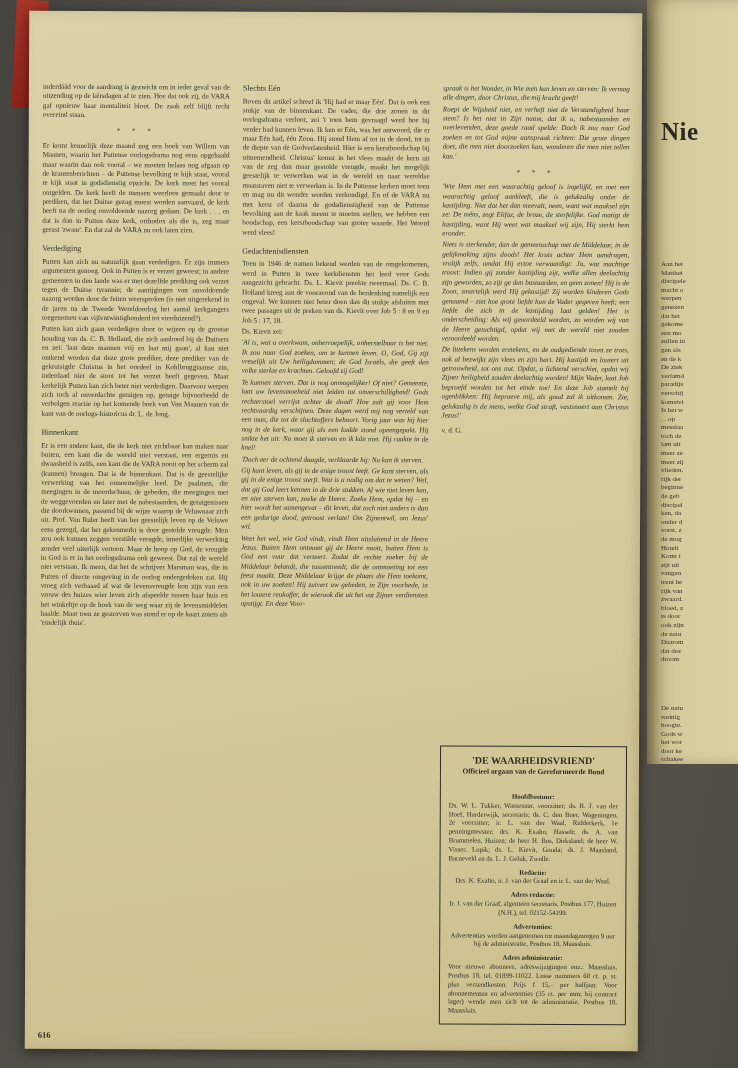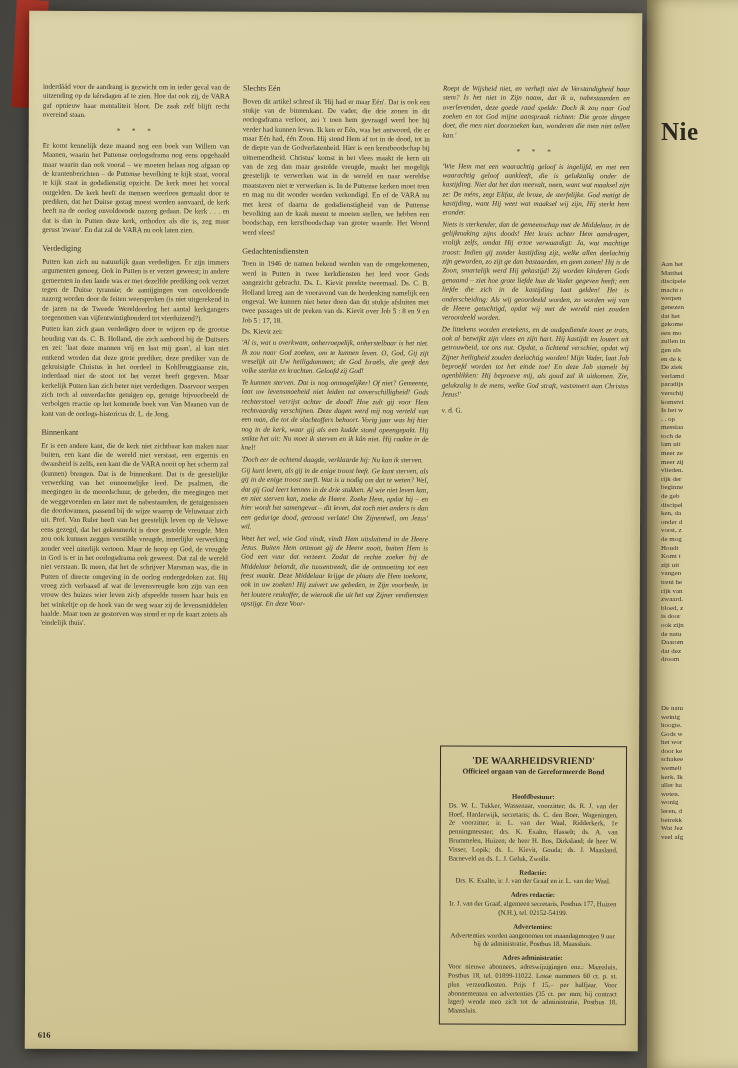--- a/index.html
+++ b/index.html
@@ -25,21 +25,21 @@
   .pagenum{position:absolute;left:13px;bottom:9px;font-weight:bold;font-size:8.5px;color:#2c2921;}
   
   .infobox{margin-top:auto;border:1.2px solid #2f2c25;padding:7px 8px 8px 8px;
            font-size:6.8px;line-height:1.3;color:#2f2c25;}
   .bx-title{text-align:center;font-weight:bold;font-size:10px;}
   .bx-subtitle{text-align:center;font-weight:bold;font-size:7.4px;margin-bottom:16px;}
   .bx-head{text-align:center;font-weight:bold;margin-top:5px;}
   .bx-body{text-align:center;}
   .bx-body-j{text-align:justify;}
   
-  .page-right{position:absolute;left:647px;top:0;width:91px;height:1068px;z-index:1;
+  .page-right{position:absolute;left:647px;top:0;width:91px;height:764px;z-index:1;
               background:linear-gradient(90deg,#c9bd8d 0%,#d6cc9e 40%,#d9d0a4 100%);
               box-shadow:inset 14px 0 16px -6px rgba(45,35,10,.55);
               box-sizing:border-box;padding:118px 0 0 14px;overflow:hidden;}
   .np-heading{font-weight:bold;font-size:25px;color:#2c2921;letter-spacing:.5px;}
   .np-frag{overflow:hidden;}
   .np-frag-top{margin-top:114px;}
   .np-frag-bottom{margin-top:40px;}
   .np-line{font-size:7px;line-height:8.6px;color:#36332c;white-space:nowrap;}
 </style>
 </head>
@@ -141,20 +141,21 @@
         <p>Toen in 1946 de namen bekend werden van de omgekomenen, werd in Putten in twee kerkdiensten het leed voor Gods aangezicht gebracht. Ds. L. Kievit preekte tweemaal. Ds. C. B. Holland kreeg aan de vooravond van de herdenking namelijk een ongeval. We kunnen niet beter doen dan dit stukje afsluiten met twee passages uit de preken van ds. Kievit over Job 5 : 8 en 9 en Job 5 : 17, 18.</p>
         <p>Ds. Kievit zei:</p>
         <p class="it">'Al is, wat u overkwam, onherroepelijk, onherstelbaar is het niet. Ik zou naar God zoeken, om te kunnen leven. O, God, Gij zijt vreselijk uit Uw heiligdommen; de God Israëls, die geeft den volke sterkte en krachten. Geloofd zij God!</p>
         <p class="it">Te kunnen sterven. Dat is nog onmogelijker! Of niet? Gemeente, laat uw levensmoeheid niet leiden tot onverschilligheid! Gods rechterstoel verrijst achter de dood! Hoe zult gij voor Hem rechtvaardig verschijnen. Deze dagen werd mij nog verteld van een man, die tot de slachtoffers behoort. Vorig jaar was hij hier nog in de kerk, waar gij als een kudde stond opeengepakt. Hij snikte het uit: Nu moet ik sterven en ik kán niet. Hij raakte in de knel!</p>
         <p class="it">'Doch eer de ochtend daagde, verklaarde hij: Nu kan ik sterven.</p>
         <p class="it">Gij kunt leven, als gij in de enige troost leeft. Ge kunt sterven, als gij in de enige troost sterft. Wat is u nodig om dat te weten? Wel, dat gij God leert kennen in de drie stukken. Al wie niet leven kan, en niet sterven kan, zoeke de Heere. Zoeke Hem, opdat hij – en hier wordt het samengevat – dit leven, dat toch niet anders is dan een gedurige dood, getroost verlate! Om Zijnentwil, om Jezus' wil.</p>
         <p class="it">Weet het wel, wie God vindt, vindt Hem uitsluitend in de Heere Jezus. Buiten Hem ontmoet gij de Heere nooit, buiten Hem is God een vuur dat verteert. Zodat de rechte zoeker bij de Middelaar belandt, die tussentreedt, die de ontmoeting tot een feest maakt. Deze Middelaar krijge de plaats die Hem toekomt, ook in uw zoeken! Hij zuivert uw gebeden, in Zijn voorbede, in het loutere reukoffer, de wierook die uit het vat Zijner verdiensten opstijgt. En deze Voor-</p>
       </div>
 
       <div class="col">
+        <p class="it">spraak is het Wonder, in Wie men kan leven en sterven: Ik vermag alle dingen, door Christus, die mij kracht geeft!</p>
         <p class="it">Roept de Wijsheid niet, en verheft niet de Verstandigheid haar stem? Is het niet in Zijn naam, dat ik u, nabestaanden en overlevenden, deze goede raad spelde: Doch ik zou naar God zoeken en tot God mijne aanspraak richten: Die grote dingen doet, die men niet doorzoeken kan, wonderen die men niet tellen kan.'</p>
         <p class="stars">* * *</p>
         <p class="it">'Wie Hem met een waarachtig geloof is ingelijfd, en met een waarachtig geloof aankleeft, die is gelukzalig onder de kastijding. Niet dat het dan meevalt, neen, want wat maaksel zijn ze: De méns, zegt Elifaz, de broze, de sterfelijke. God matigt de kastijding, want Hij weet wat maaksel wij zijn, Hij sterkt hem eronder.</p>
         <p class="it">Niets is sterkender, dan de gemeenschap met de Middelaar, in de gelijkmaking zijns doods! Het kruis achter Hem aandragen, vrolijk zelfs, omdat Hij ertoe verwaardigt: Ja, wat machtige troost: Indien gij zonder kastijding zijt, welke allen deelachtig zijn geworden, zo zijt ge dan bastaarden, en geen zonen! Hij is de Zoon, smartelijk werd Hij gekastijd! Zij worden kinderen Gods genaamd – ziet hoe grote liefde hun de Vader gegeven heeft; een liefde die zich in de kastijding laat gelden! Het is onderscheiding: Als wij geoordeeld worden, zo worden wij van de Heere getuchtigd, opdat wij met de wereld niet zouden veroordeeld worden.</p>
         <p class="it">De littekens worden eretekens, en de oudgediende toont ze trots, ook al bezwijkt zijn vlees en zijn hart. Hij kastijdt en loutert uit getrouwheid, tot ons nut. Opdat, o lichtend verschiet, opdat wij Zijner heiligheid zouden deelachtig worden! Mijn Vader, laat Job beproefd worden tot het einde toe! En deze Job stamelt bij ogenblikken: Hij beproeve mij, als goud zal ik uitkomen. Zie, gelukzalig is de mens, welke God straft, vastsnoert aan Christus Jezus!'</p>
         <p class="sig">v. d. G.</p>
 
         <div class="infobox">
           <div class="bx-title">'DE WAARHEIDSVRIEND'</div>
           <div class="bx-subtitle">Officieel orgaan van de Gereformeerde Bond</div>

